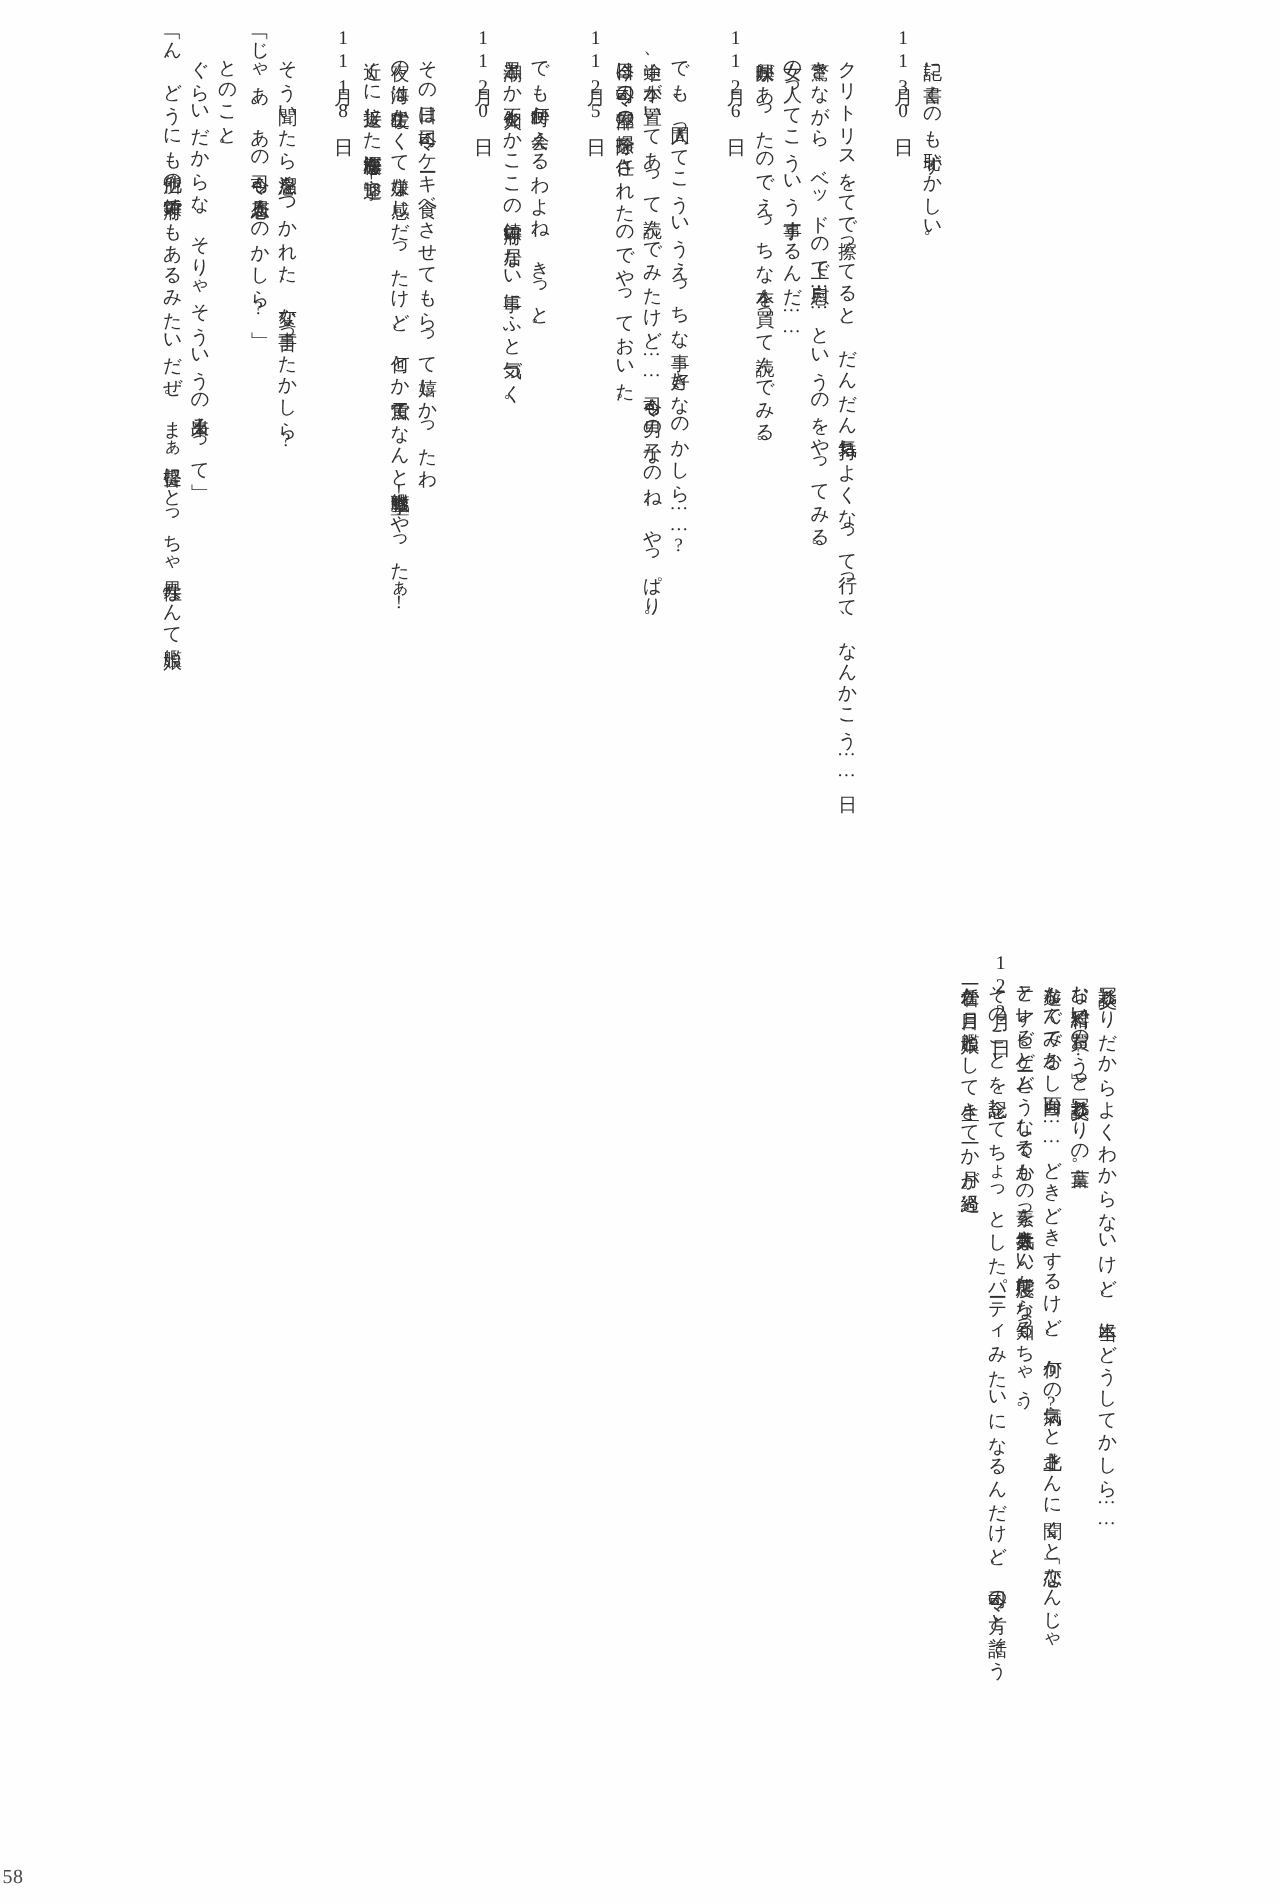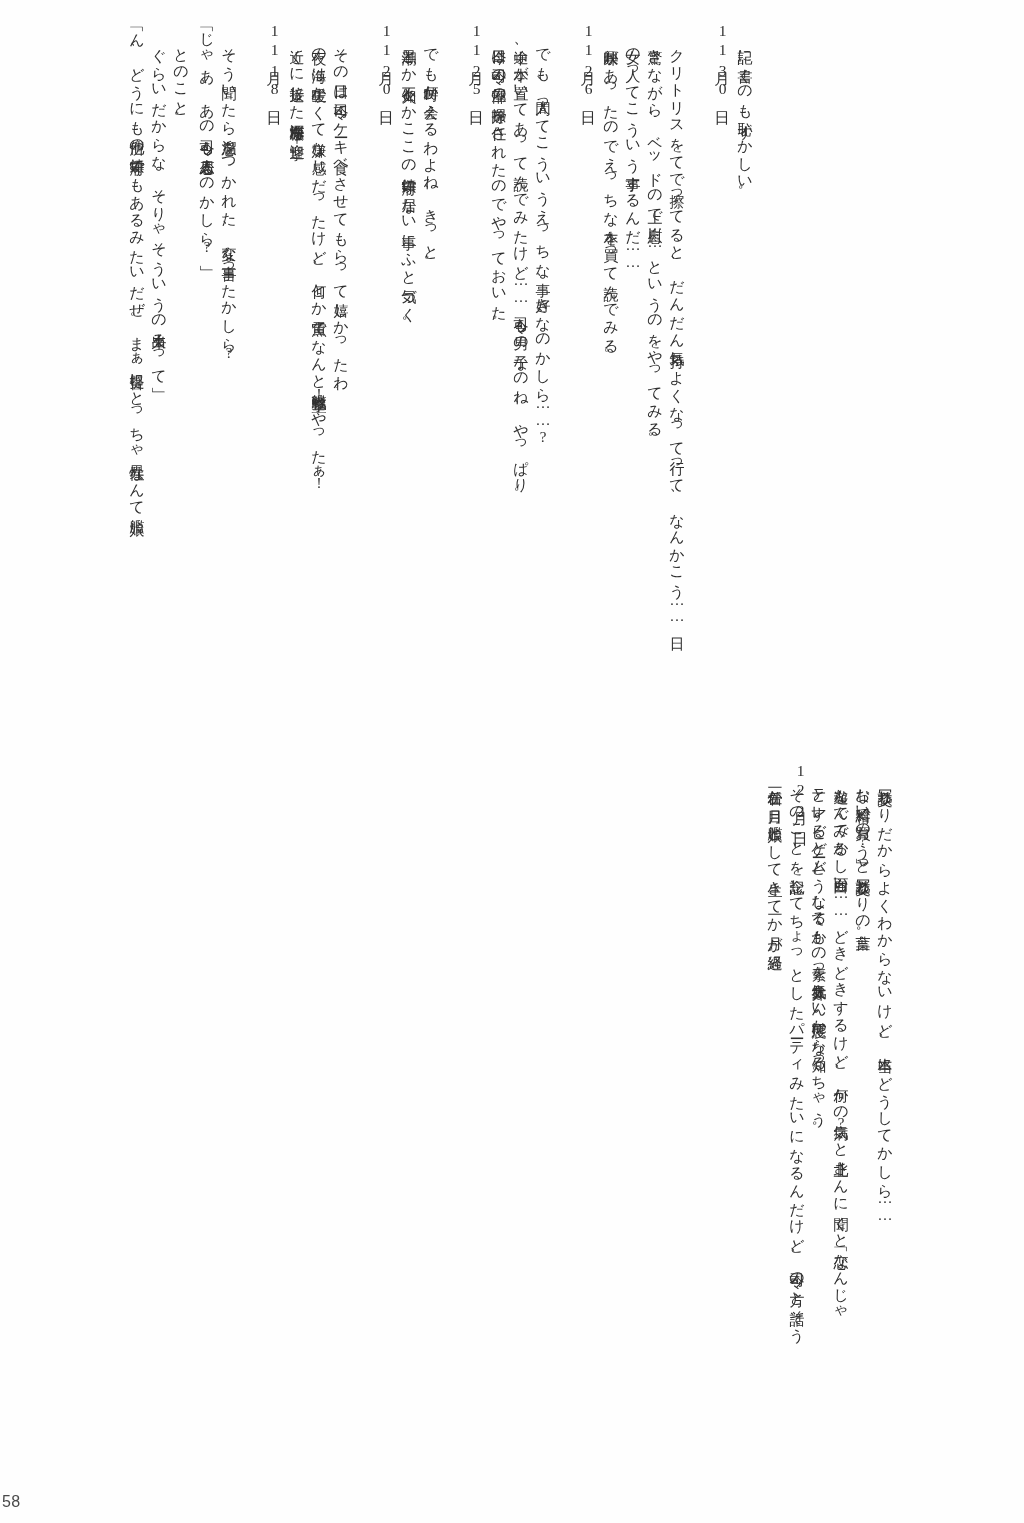--- a/index.html
+++ b/index.html
@@ -46,21 +46,21 @@
   .line.low { top: 762px; }
   .line.low-i1 { top: 778px; }
 
   
   .folio {
     position: absolute;
     left: 2px;
     bottom: 12px;
     font-size: 16px;
     color: #4a4a4a;
-    font-family: Liberation Sans, sans-serif;
+    font-family: Liberation Serif, serif;
     letter-spacing: 0.02em;
   }
 </style>
 </head>
 <body>
 
 <div class="page">
 
   <div class="line" style="right:880px;">「ん、どうにも他所の鎮守府でもあるみたいだぜ。まぁ提督にとっちゃ異性なんて艦娘</div>
   <div class="line indent1" style="right:858px;">ぐらいだからな、そりゃそういうの出来るって」</div>

